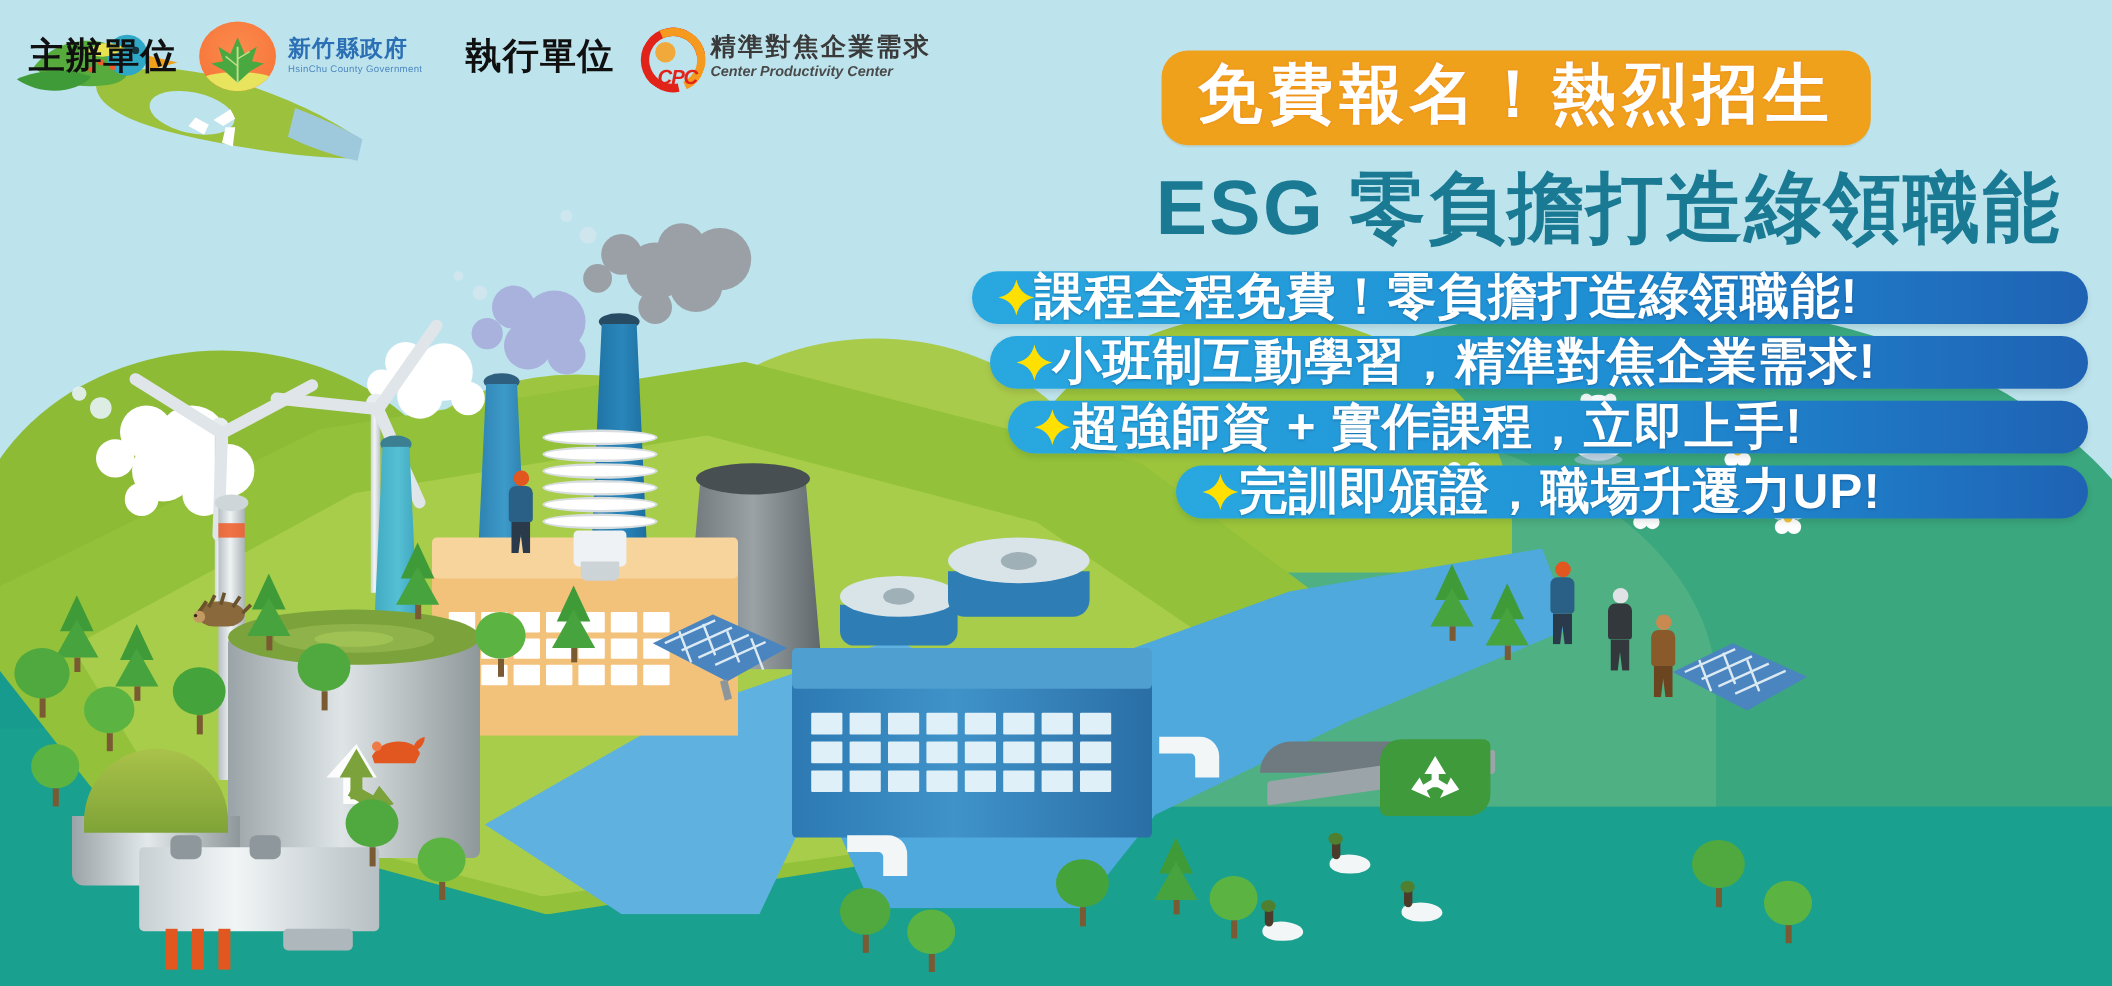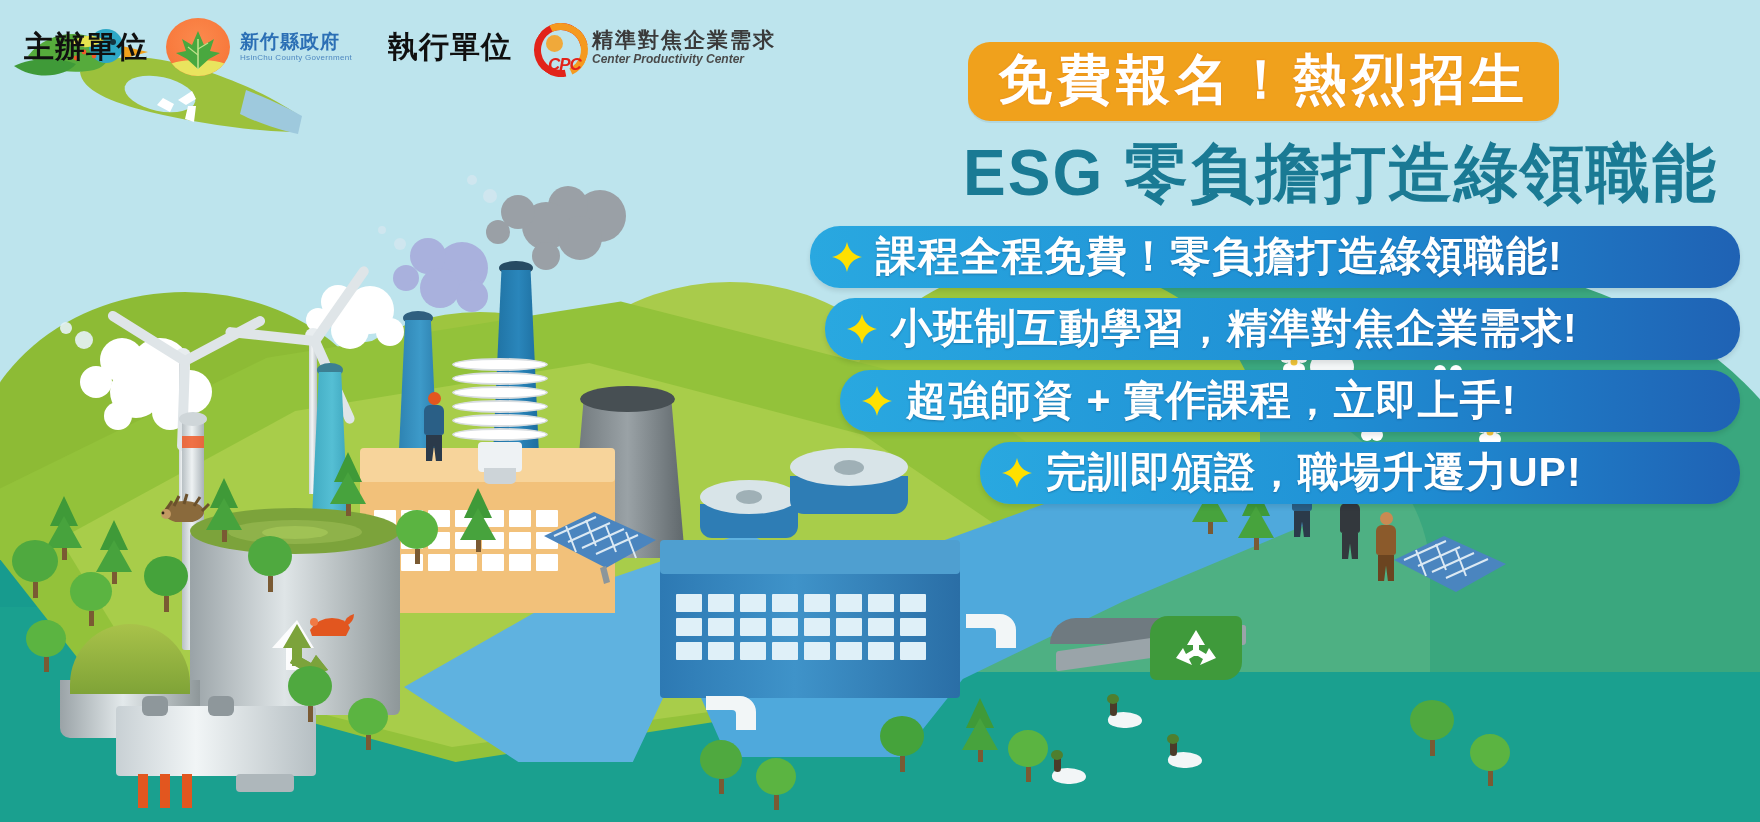--- a/index.html
+++ b/index.html
@@ -143,22 +143,22 @@
     font-size:96px;line-height:1.02;font-weight:700;color:#1a7a94;
     letter-spacing:4px;white-space:nowrap;text-align:right;padding-right:22px;
   }
   .title-sub{
     font-size:64px;line-height:1.12;font-weight:700;color:#1a7a94;
     letter-spacing:2px;white-space:nowrap;text-align:right;padding-right:22px;margin-top:10px;
   }
 
   .bullets{margin-top:16px;display:flex;flex-direction:column;align-items:flex-end;gap:10px;}
   .bullet{
-    display:flex;align-items:center;gap:14px;
-    height:62px;padding:0 26px 0 22px;
+    display:flex;align-items:center;
+    height:44px;padding:0 26px 0 22px;
     border-radius:30px;
     background:linear-gradient(90deg,#29a8e0 0%,#1f8fd4 55%,#1f62b4 100%);
     box-shadow:0 3px 5px rgba(0,0,0,.10);
     box-sizing:border-box;
   }
   .bullet .label{
     font-size:41px;font-weight:700;color:#ffffff;white-space:nowrap;letter-spacing:1px;
     text-shadow:0 1px 2px rgba(0,40,80,.35);
   }
   .star{flex:0 0 auto;width:30px;height:30px;}

